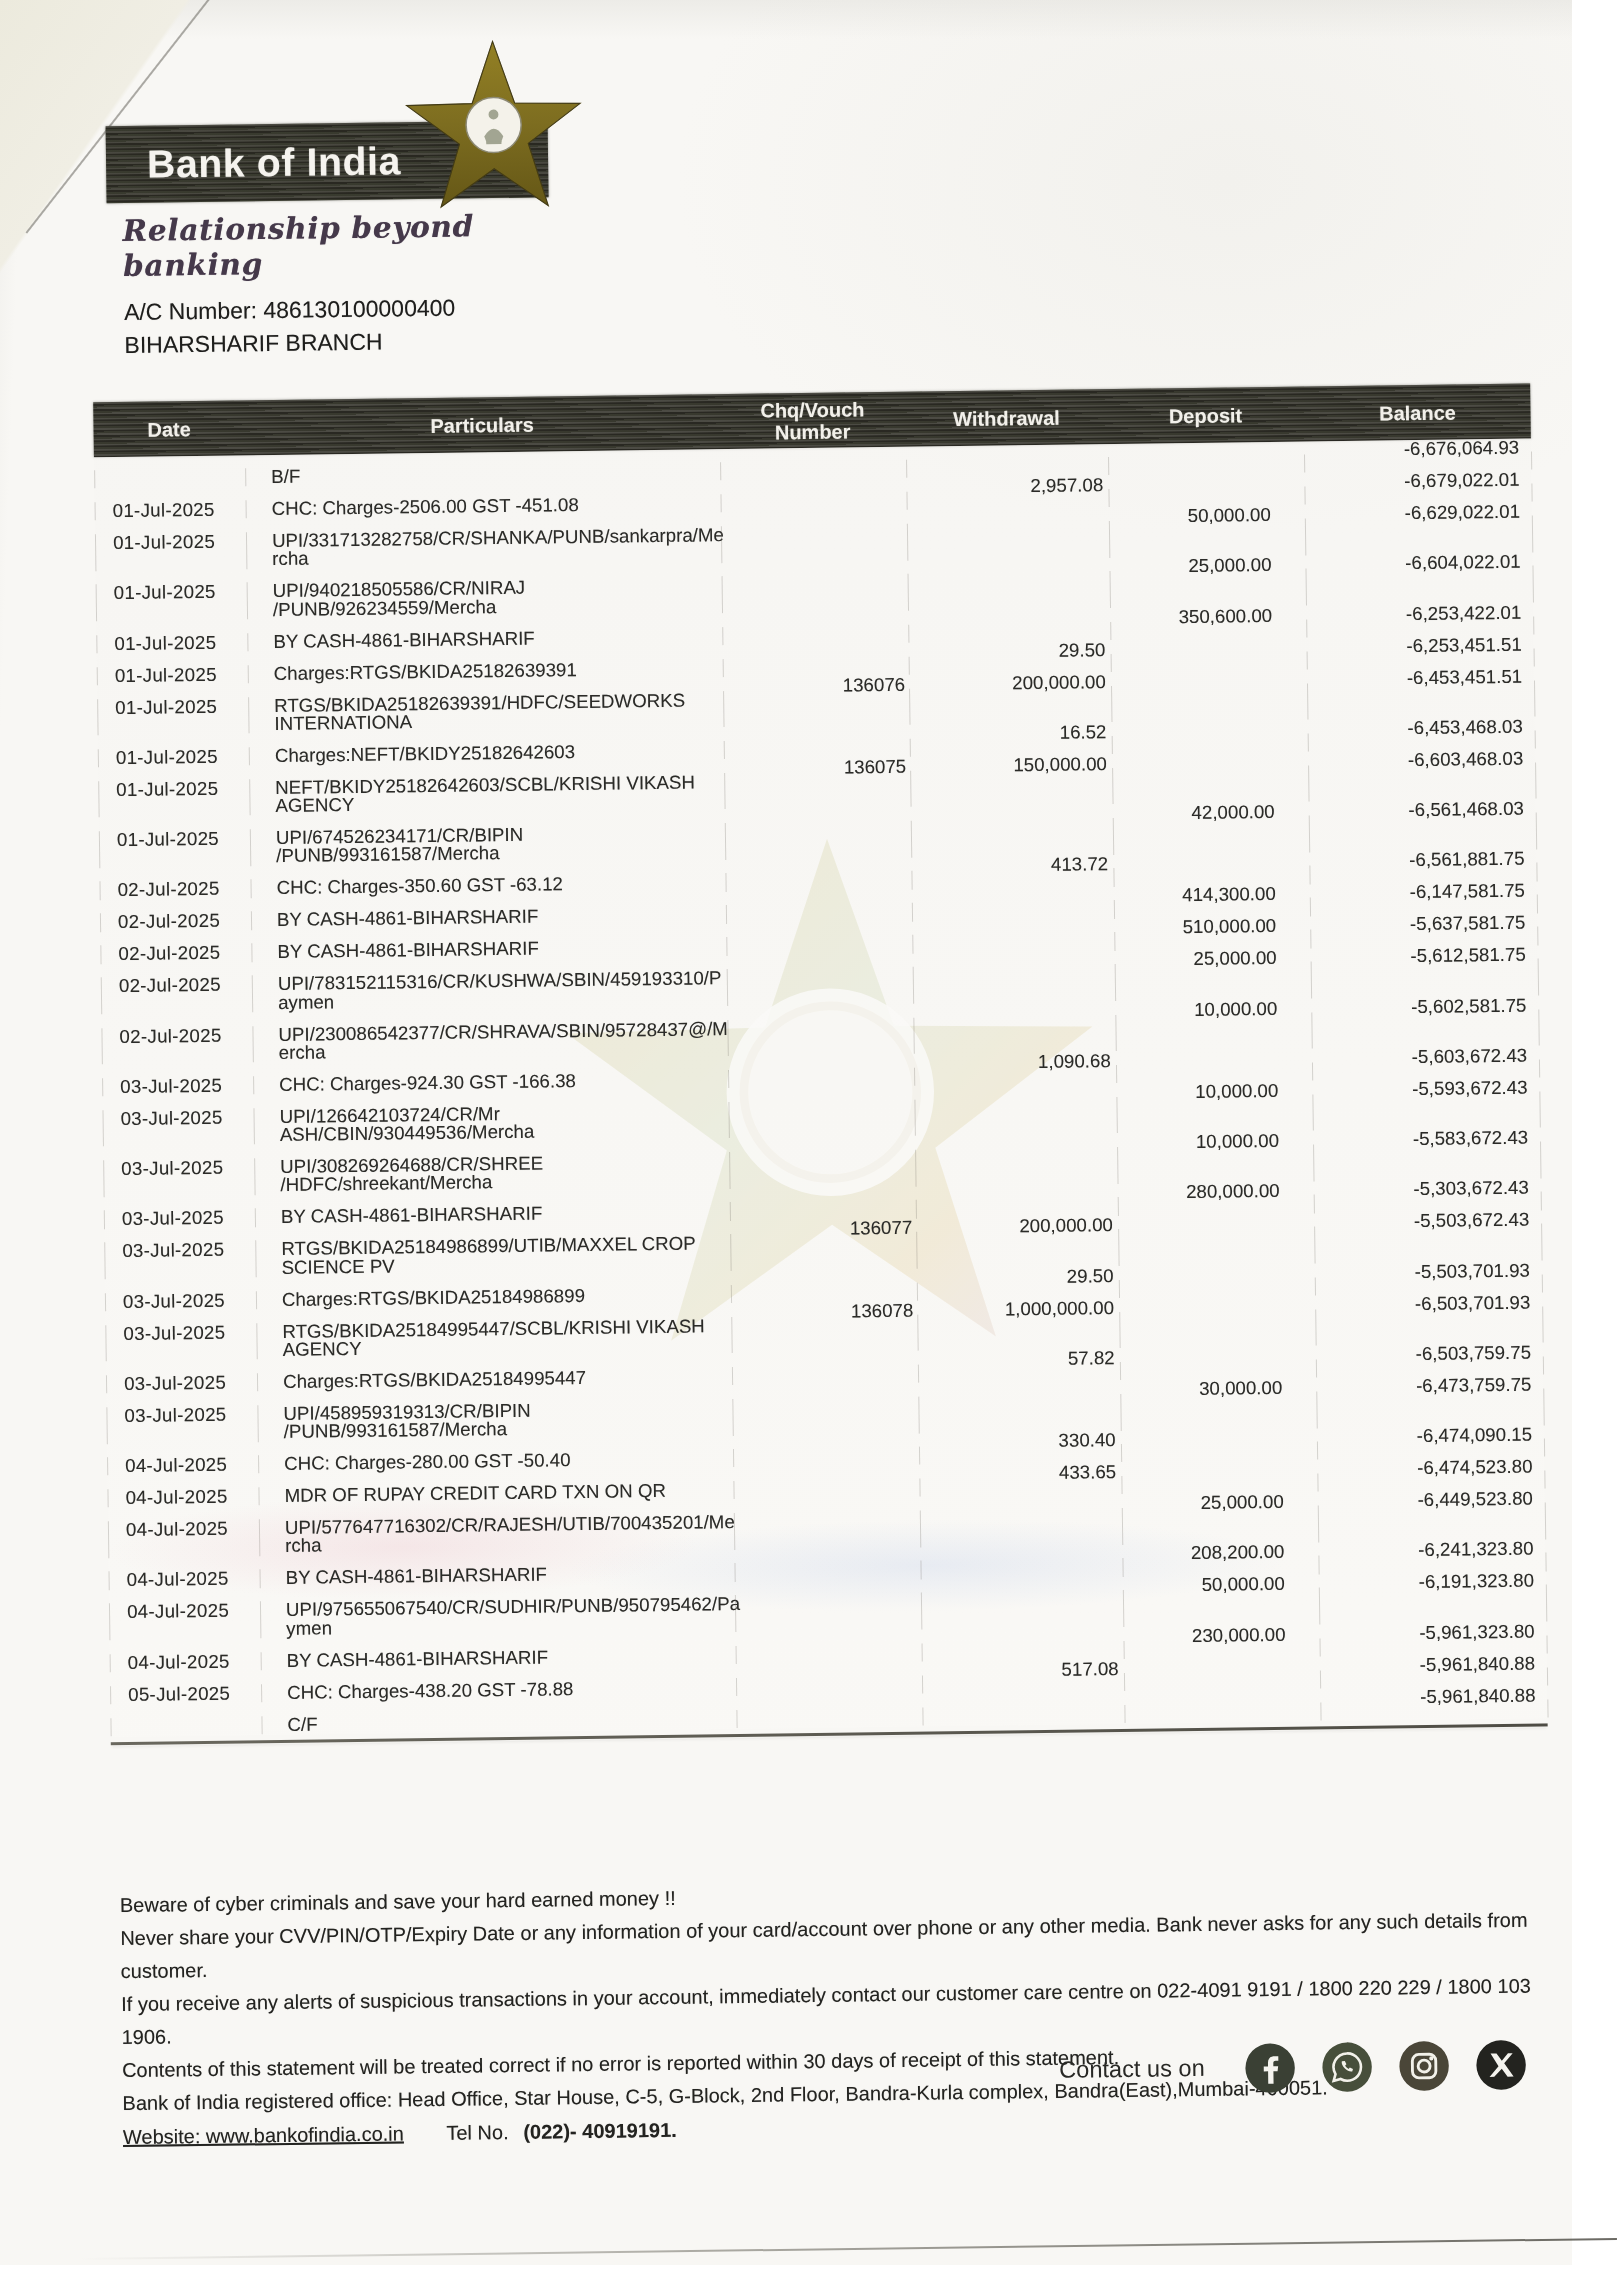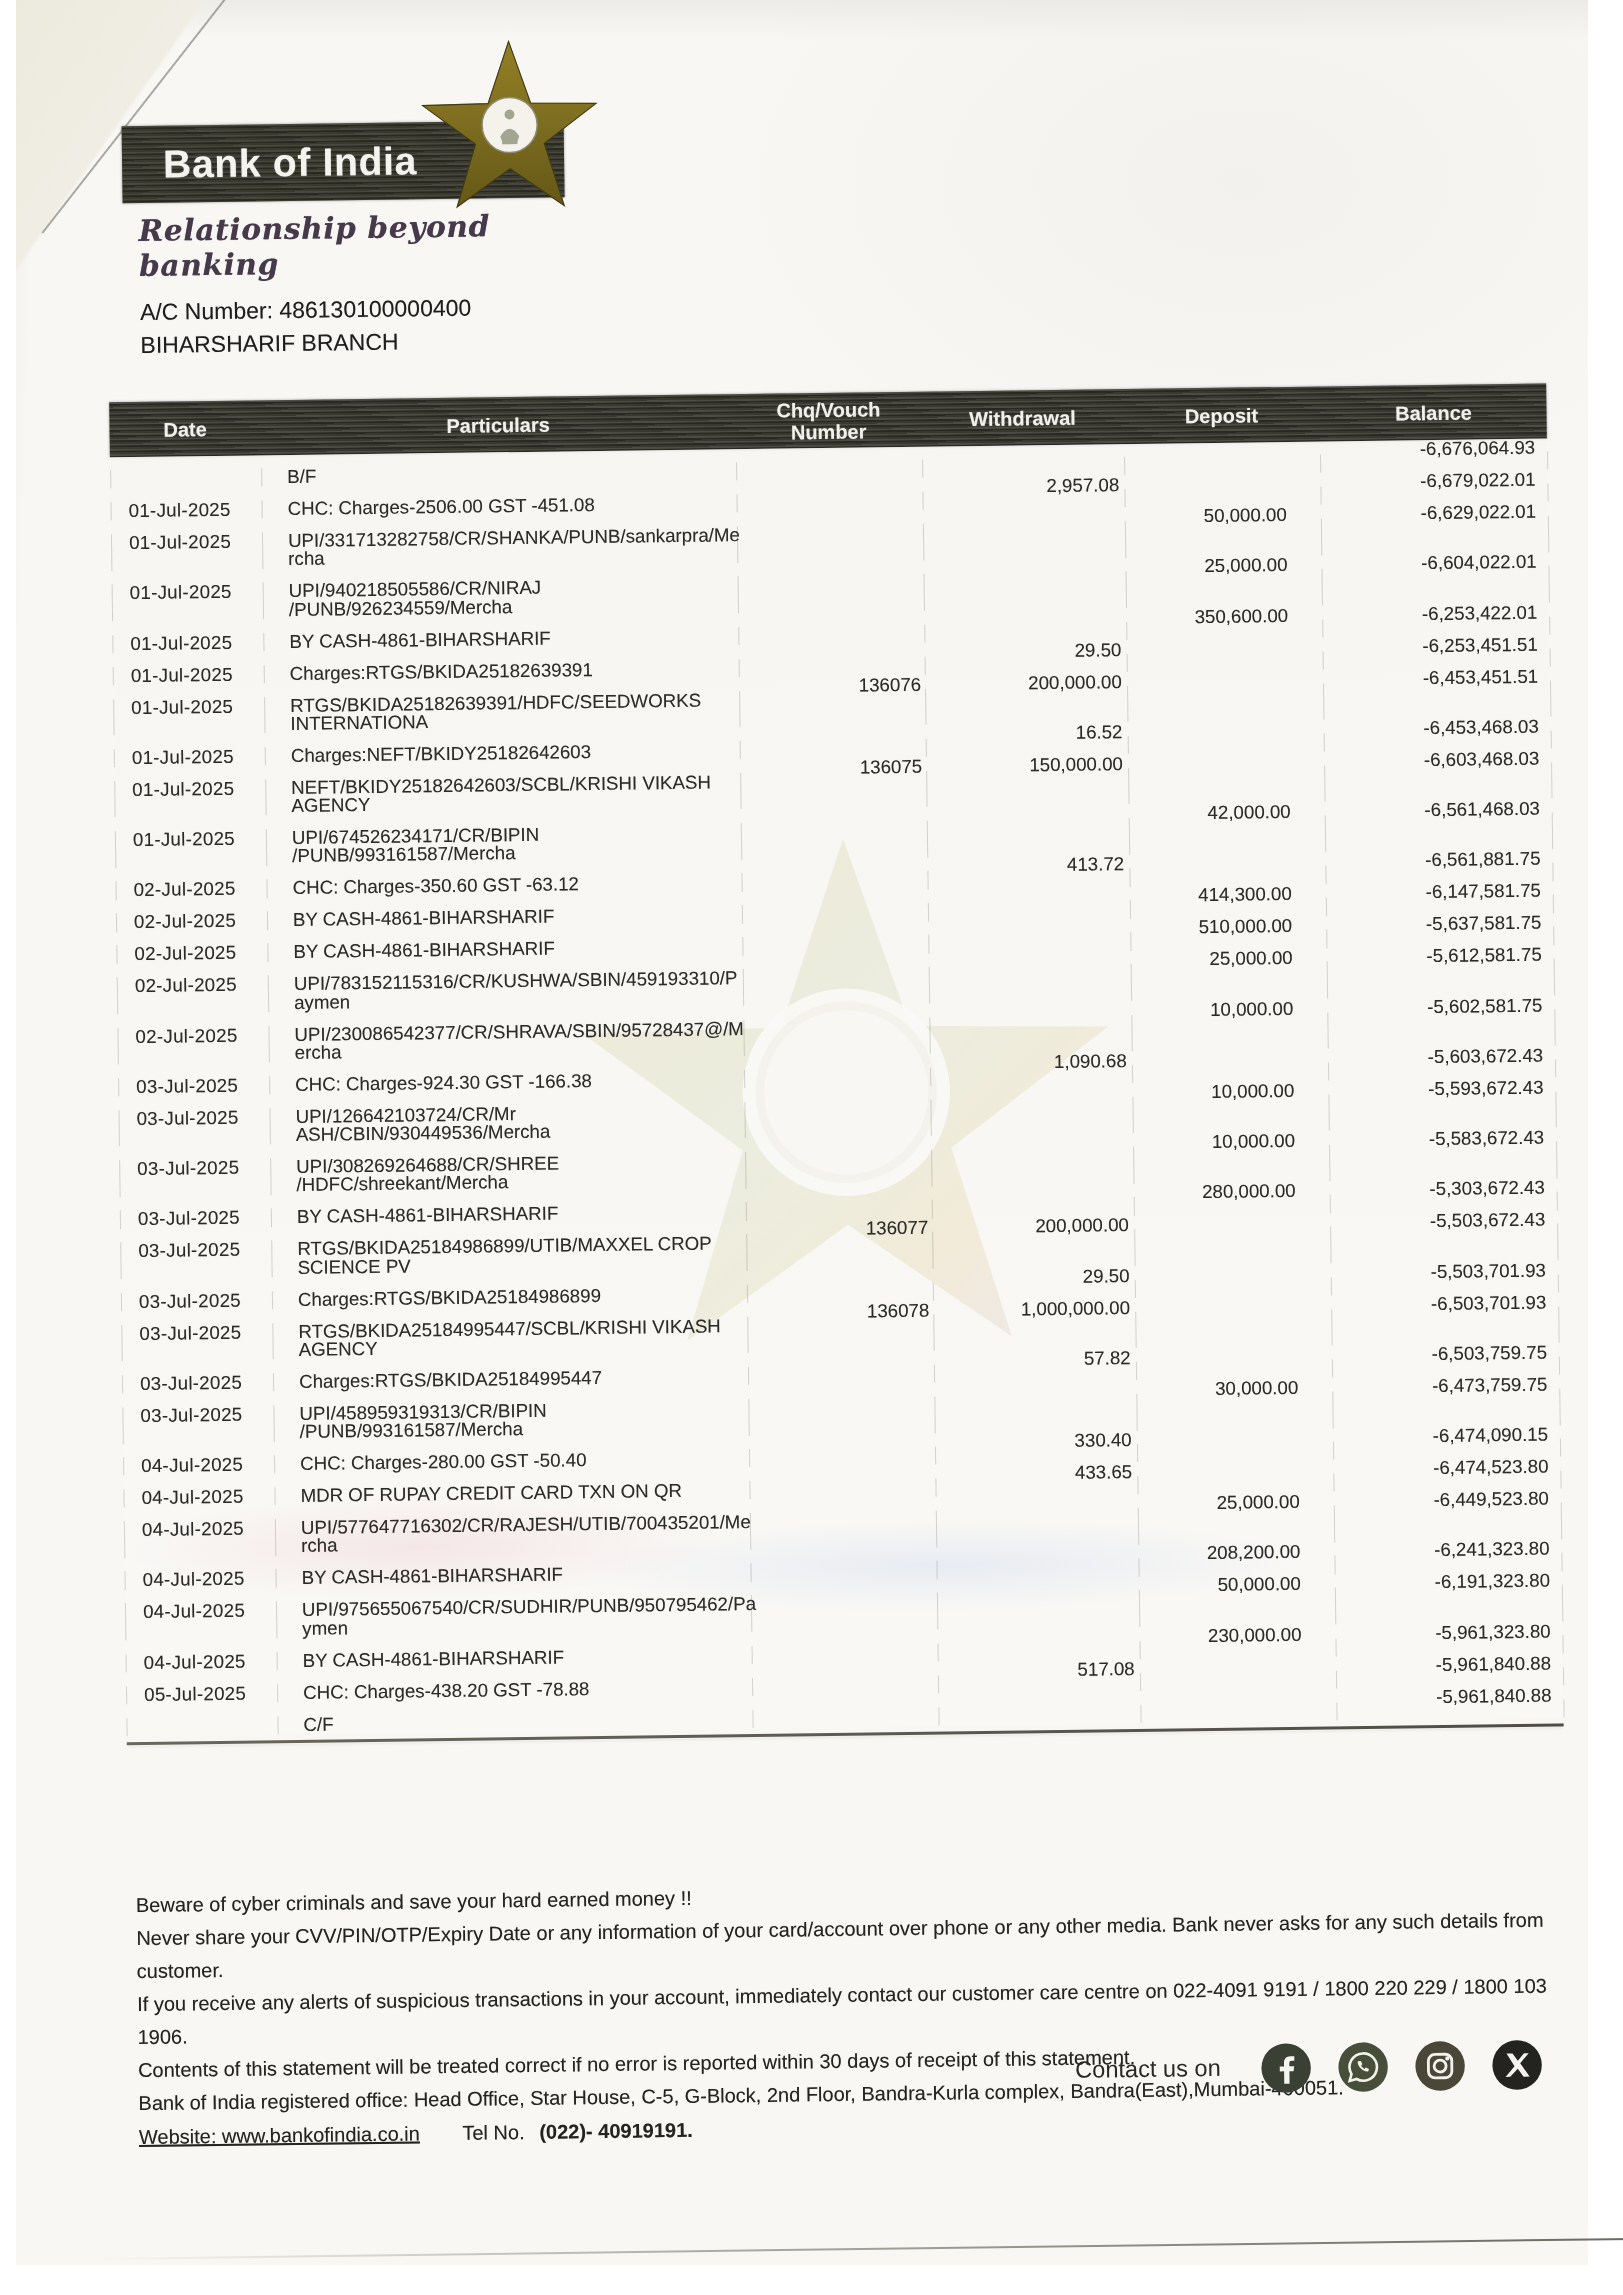--- a/index.html
+++ b/index.html
@@ -1,20 +1,20 @@
 <!DOCTYPE html>
 <html style="font-size:10.5px"><head>
 <meta charset="utf-8">
 <style>
   * { margin:0; padding:0; box-sizing:border-box; }
   html,body { width:1624px; height:2295px; background:#ffffff; overflow:hidden;
     font-family:"Liberation Sans", sans-serif; }
 
   
-  .paper { position:absolute; left:16px; top:0; width:1572px; height:2265px;
+  .paper { position:absolute; left:0; top:0; width:1572px; height:2265px;
     background:
       linear-gradient(92deg, rgba(190,190,182,.35) 0px, rgba(230,229,224,.25) 9.2px, rgba(255,255,255,0) 26px),
       linear-gradient(180deg, rgba(215,214,208,.35) 0px, rgba(255,255,255,0) 39px),
       radial-gradient(916px 589px at 78% 8%, rgba(236,235,230,.5), rgba(255,255,255,0) 60%),
       #f8f7f4; }
   .paper-edge-bottom { position:absolute; left:79px; top:2248px; width:1538px; height:2px;
     background:linear-gradient(90deg, rgba(120,118,110,0) 0%, rgba(110,108,98,.55) 40%, rgba(70,68,60,.8) 100%);
     transform:rotate(-0.75deg); }
   .fold-corner { position:absolute; left:0; top:0; width:275px; height:275px;
     background:linear-gradient(125deg, #eceadd 0%, #f0eee4 40%, rgba(240,238,228,0) 41%);

